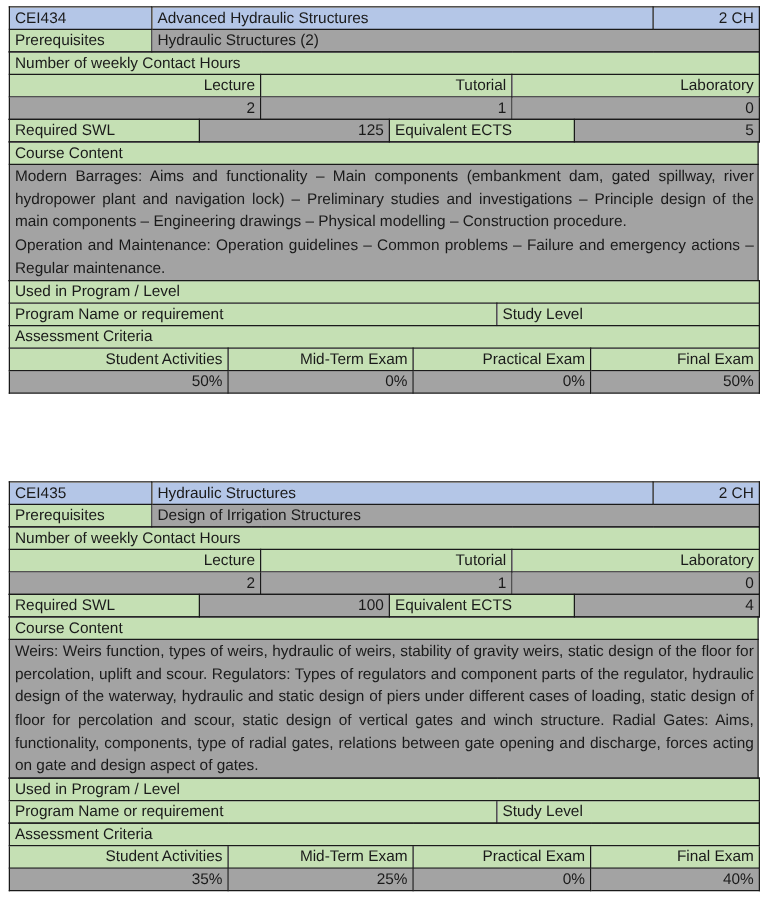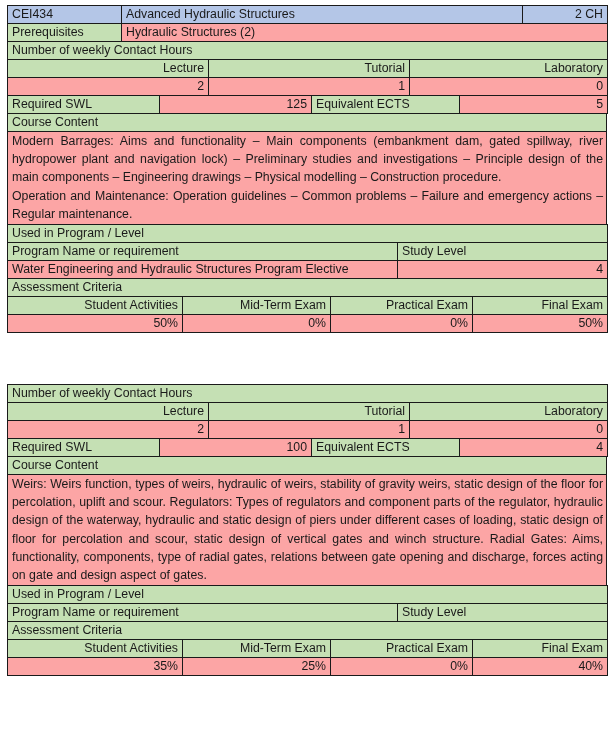--- a/index.html
+++ b/index.html
@@ -4,21 +4,21 @@
   <style>
     html, body { margin: 0; padding: 0; background: #ffffff; }
     body { width: 611px; height: 737px; position: relative; font-family: "Liberation Sans", sans-serif; font-size: 12.3px; color: #1a1a1a; }
     .course { position: absolute; left: 7px; width: 600px; }
     #course-0 { top: 5px; }
     #course-1 { top: 385px; }
     table { border-collapse: collapse; width: 600px; table-layout: fixed; }
     td { border: 1px solid #1a1a1a; padding: 0 4px; height: 17px; line-height: 17px; vertical-align: middle; white-space: nowrap; overflow: hidden; }
     .blue { background: #b4c6e7; }
     .green { background: #c5e0b4; }
-    .white { background: #fca5a5; }
+    .white { background: #a3a3a3; }
     .c { text-align: right; }
     .content { white-space: normal; text-align: justify; line-height: 18.2px; padding: 0 3px 1px 4px; height: auto; margin-top: 46px; }
     .content p { margin: 0; }
   </style>
 </head>
 <body>
 
 <div class="course" id="course-0">
   <table>
     <colgroup>
@@ -95,24 +95,20 @@
         <col style="width:210px">
       </colgroup>
     <tbody>
         <tr>
           <td class="green" colspan="2">Used in Program / Level</td>
         </tr>
     <tr>
       <td class="green">Program Name or requirement</td>
       <td class="green">Study Level</td>
     </tr>
-    <tr>
-      <td class="white">Water Engineering and Hydraulic Structures Program Elective</td>
-      <td class="white c">4</td>
-    </tr>
   </tbody>
     </table>
   <table style="margin-top:-1px">
     <colgroup>
         <col style="width:175px">
         <col style="width:148px">
         <col style="width:142px">
         <col style="width:135px">
       </colgroup>
     <tbody>
@@ -129,20 +125,38 @@
       <td class="white c">50%</td>
       <td class="white c">0%</td>
       <td class="white c">0%</td>
       <td class="white c">50%</td>
     </tr>
   </tbody>
     </table>
 </div>
 
 <div class="course" id="course-1">
+  <table>
+    <colgroup>
+        <col style="width:114px">
+        <col style="width:401px">
+        <col style="width:85px">
+      </colgroup>
+    <tbody>
+        <tr>
+      <td class="blue">CEI435</td>
+      <td class="blue">Hydraulic Structures</td>
+      <td class="blue c">2 CH</td>
+    </tr>
+    <tr>
+      <td class="green">Prerequisites</td>
+      <td class="white" colspan="2">Design of Irrigation Structures</td>
+    </tr>
+  </tbody>
+    </table>
   <table style="margin-top:-1px">
     <colgroup>
         <col style="width:201px">
         <col style="width:201px">
         <col style="width:198px">
       </colgroup>
     <tbody>
         <tr>
           <td class="green" colspan="3">Number of weekly Contact Hours</td>
         </tr>

